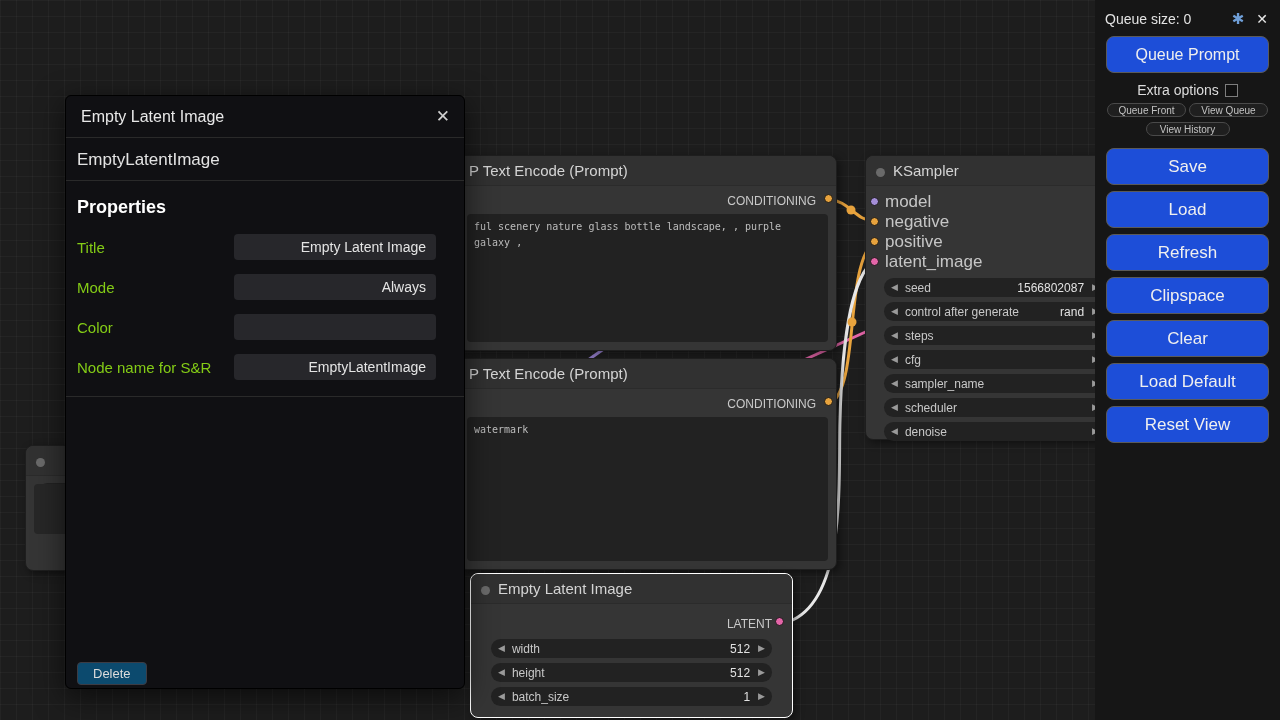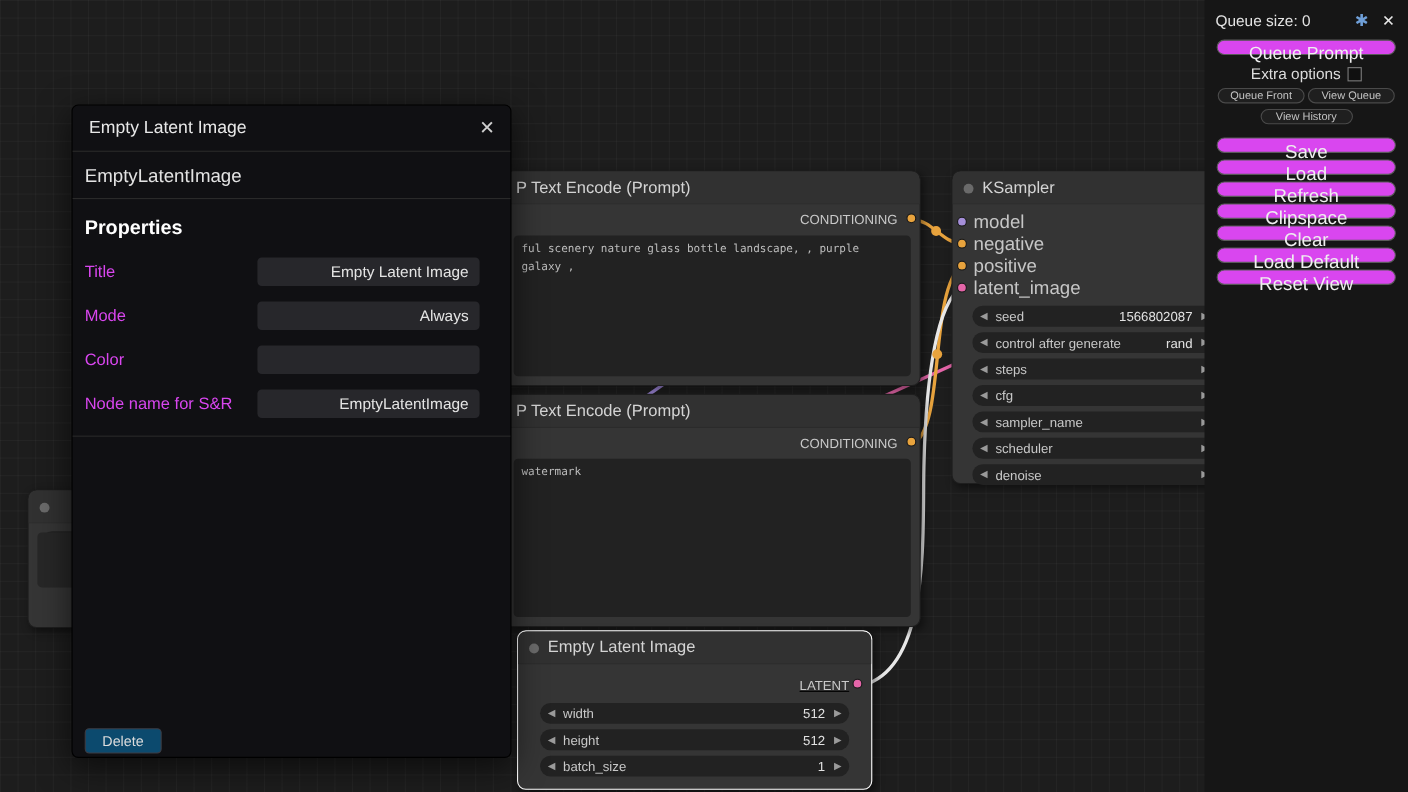--- a/index.html
+++ b/index.html
@@ -58,38 +58,38 @@
   .dlg-head { height:42px; display:flex; align-items:center;
               padding:0 14px 0 15px; border-bottom:1px solid #2a2a2a; }
   .dlg-head .t { font-size:16px; color:#e8e8e8; flex:1; }
   .dlg-close { color:#cfcfcf; font-size:17px; cursor:pointer; }
   .dlg-type { height:43px; line-height:43px; padding:0 11px; font-size:17px;
               color:#e3e3e3; border-bottom:1px solid #2a2a2a; }
   .dlg-sec { height:46px; line-height:52px; padding:0 11px; font-size:18px;
              font-weight:bold; color:#fff; }
   .prop-row { display:flex; align-items:center; justify-content:space-between;
               height:40px; padding:0 28px 0 11px; }
-  .prop-label { color:#d946ef; font-size:15px; }
+  .prop-label { color:#84cc16; font-size:15px; }
   .prop-input { width:202px; height:26px; background:#27272b; border:none;
                 border-radius:4px; color:#e4e4e4; font-size:14px; text-align:right;
                 padding:0 10px; font-family:"Liberation Sans", sans-serif; }
   .dlg-divider { height:1px; background:#2a2a2a; margin-top:9px; }
   .delete-btn { position:absolute; left:11px; top:566px; height:23px; padding:0 15px;
                 background:#0c4a6e; border:1px solid #3c3c44; border-radius:4px;
                 color:#dcdcdc; font-size:13px; line-height:21px; cursor:pointer; }
 
   
   .menu { position:absolute; left:1095px; top:0; width:185px; height:720px;
           background:#161616; z-index:20; color:#ddd; }
   .menu-top { display:flex; align-items:center; padding:10px 12px 4px 10px; }
   .menu-top .qs { font-size:14px; color:#e3e3e3; flex:1; }
   .gear { color:#6f9fd8; font-size:15px; margin-right:12px; cursor:pointer; }
   .mclose { color:#e8e8e8; font-size:14px; cursor:pointer; }
-  .btn { display:block; width:163px; margin:6px auto 0; height:14px;
-         background:#d946ef; border:1px solid #5a5a5a; border-radius:8px;
+  .btn { display:block; width:163px; margin:6px auto 0; height:37px;
+         background:#1d4ed8; border:1px solid #5a5a5a; border-radius:8px;
          color:#efefef; text-align:center; line-height:25px; cursor:pointer; }
   .btn.qp { font-size:16px; margin-top:4px; }
   .btn.act { font-size:17px; }
   .extra-row { display:flex; align-items:center; justify-content:center;
                margin-top:9px; font-size:14px; color:#dcdcdc; }
   .chk { width:13px; height:13px; border:1px solid #7d7d7d; background:#101010;
          margin-left:6px; cursor:pointer; }
   .pill-row { display:flex; gap:3px; margin:5px 12px 0; }
   .pill { flex:1; height:14px; background:#1f1f1f; border:1px solid #4a4a4a;
           border-radius:8px; color:#c3c3c3; font-size:10px; text-align:center;
@@ -187,21 +187,21 @@
         <span class="warrow">◀</span>
         <span class="wlabel">denoise</span>
         <span class="wvalue"></span>
         <span class="warrow">▶</span>
       </div>
     </div>
   </div>
 
   <div class="node selected" style="left:470px; top:573px; width:323px; height:145px;">
     <div class="node-title"><span class="ntdot"></span><span>Empty Latent Image</span></div>
-    <div class="outrow" style="padding-top:10px; height:30px;text-decoration:underline;">
+    <div class="outrow" style="padding-top:10px; height:30px;">
       <span class="outlabel">LATENT</span>
       <span class="port out lat" style="top:13px; right:8px;"></span>
     </div>
     <div class="widget" style="margin:5px 20px;">
       <span class="warrow">◀</span>
       <span class="wlabel">width</span>
       <span class="wvalue">512</span>
       <span class="warrow">▶</span>
     </div>
     <div class="widget" style="margin:5px 20px;">

